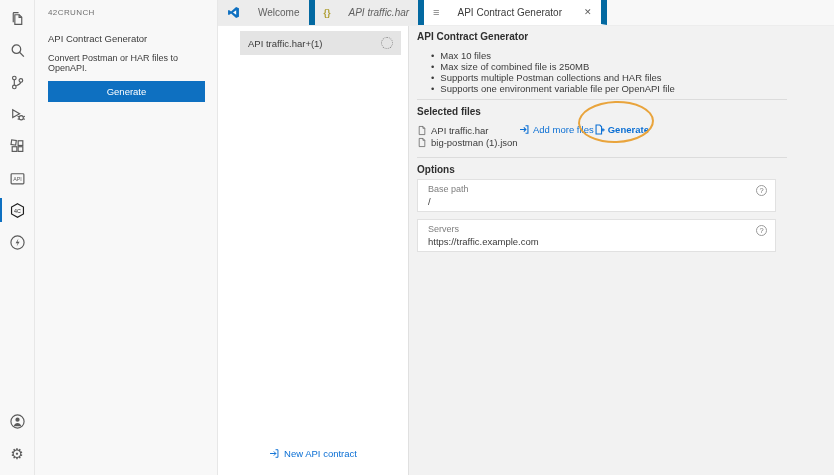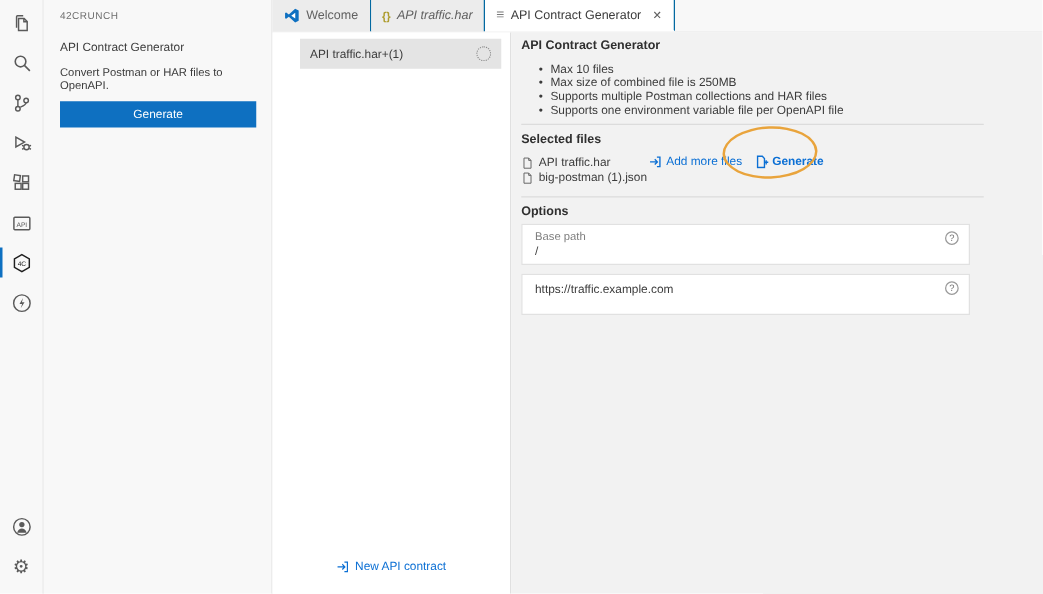--- a/index.html
+++ b/index.html
@@ -37,22 +37,22 @@
   .sb-desc{ margin-top:9px; font-size:9px; color:#3b3b3b; }
   .sb-button{
     margin-top:8px; width:157px; height:21px; background:#0e70c1; color:#ffffff;
     border:none; font-size:9.5px; font-family:inherit; cursor:pointer;
     display:flex; align-items:center; justify-content:center;
   }
   
   .editor{ position:absolute; left:218px; top:0; right:0; bottom:0; display:flex; flex-direction:column; }
   .tab-bar{ height:26px; background:#f8f8f8; display:flex; border-bottom:1px solid #ededed; }
   .tab{
-    display:flex; align-items:center; gap:5px; padding:0 9px; font-size:10px; color:#616161;
-    background:#ececec; border-right:1px solid #0369a1; cursor:pointer; white-space:nowrap;
+    display:flex; align-items:center; gap:18px; padding:0 9px; font-size:10px; color:#616161;
+    background:#ececec; border-right:6px solid #0369a1; cursor:pointer; white-space:nowrap;
   }
   .tab.active{ background:#ffffff; color:#3b3b3b; border-bottom:1px solid #ffffff; }
   .tab .tab-close{ margin-left:4px; font-size:9px; color:#5f5f5f; cursor:pointer; }
   .tab .vsc-logo{ width:13px; height:13px; }
   .json-glyph{ color:#ad9c2d; font-weight:bold; font-size:9px; }
   .list-glyph{ color:#7a7a7a; font-size:11px; line-height:1; }
   .tab .italic{ font-style:italic; }
   .webview{ flex:1; display:flex; min-height:0; }
   
   .contracts{ width:191px; background:#ffffff; border-right:1px solid #e0e0e0; position:relative; }
@@ -73,21 +73,21 @@
   .d-heading{ font-size:10px; font-weight:bold; color:#2f2f2f; padding-top:2px; }
   ul.bullets{ list-style:none; margin:8px 0 0 14px; }
   ul.bullets li{ font-size:9.5px; line-height:11px; color:#3b3b3b; }
   ul.bullets li::before{ content:"•"; margin-right:6px; }
   .divider{ border:none; border-top:1px solid #dcdcdc; margin-top:5px; }
   .d-sub{ font-size:10px; font-weight:bold; color:#2f2f2f; margin-top:6px; }
   .sel-row{ display:flex; margin-top:7px; align-items:flex-start; }
   .file-list{ width:102px; }
   .file-item{ display:flex; align-items:center; gap:4px; font-size:9.5px; color:#3b3b3b; height:12px; }
   .file-item svg{ width:10px; height:11px; color:#5f5f5f; flex:0 0 auto; }
-  .links{ display:flex; gap:10px; align-items:center; }
+  .links{ display:flex; align-items:center; }
   .link{ display:flex; align-items:center; gap:3px; color:#0b6fd4; font-size:9.5px; cursor:pointer; white-space:nowrap; }
   .link.bold{ font-weight:bold; }
   .opt-box{
     width:359px; background:#ffffff; border:1px solid #e1e1e1; height:33px;
     margin-top:4px; position:relative; padding:4px 10px 16px 10px; cursor:text;
   }
   .opt-box + .opt-box{ margin-top:7px; }
   .opt-label{ font-size:9px; color:#7e7e7e; }
   .opt-value{ font-size:9.5px; color:#3b3b3b; margin-top:2px; }
   .help-badge{
@@ -265,20 +265,21 @@
       </div>
       <hr class="divider" style="margin-top:9px">
       <div class="d-sub">Options</div>
 
       <div class="opt-box">
         <div class="opt-label">Base path</div>
         <div class="opt-value">/</div>
         <span class="help-badge">?</span>
       </div>
       <div class="opt-box">
+        <div class="opt-label">Servers</div>
         <div class="opt-value">https://traffic.example.com</div>
         <span class="help-badge">?</span>
       </div>
     </div>
   </div>
 </div>
 
 <div class="annotation"></div>
 
 </body></html>

